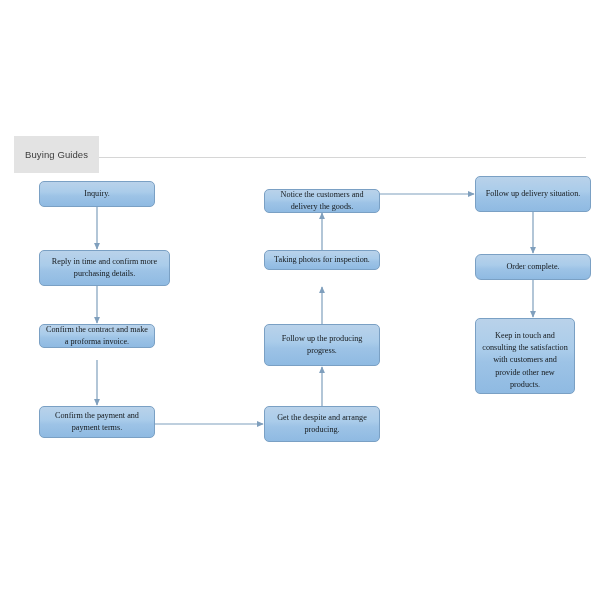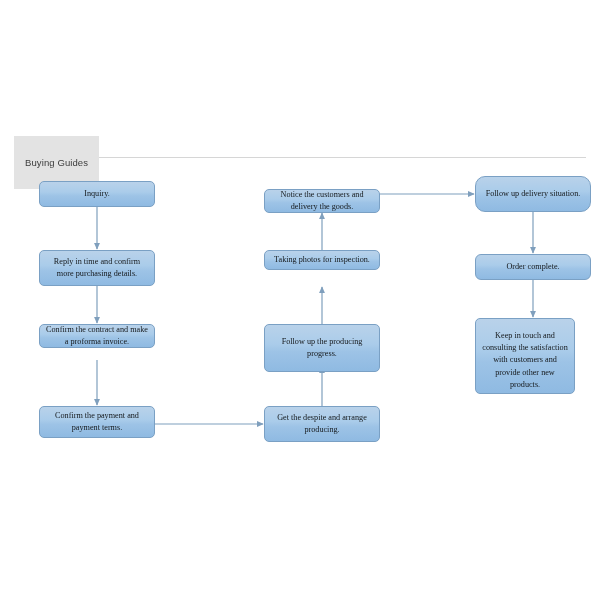--- a/index.html
+++ b/index.html
@@ -29,21 +29,21 @@
     top: 21px;
     width: 572px;
     height: 1px;
     background: #d6d6d6;
   }
   #tab-bar .tab {
     position: absolute;
     left: 14px;
     top: 0px;
     height: 21px;
-    padding: 16px 11px;
+    padding: 8px 11px;
     background: #e3e3e3;
     display: flex;
     align-items: center;
     font-family: "Liberation Sans", "DejaVu Sans", sans-serif;
     font-size: 9.5px;
     color: #3c3c3c;
     letter-spacing: .1px;
     white-space: nowrap;
   }
 
@@ -112,42 +112,42 @@
         <line x1="305" y1="250" x2="305" y2="213" marker-end="url(#arrowhead)"></line>
         <line x1="363" y1="194" x2="457" y2="194" marker-end="url(#arrowhead)"></line>
         <line x1="516" y1="212" x2="516" y2="253" marker-end="url(#arrowhead)"></line>
         <line x1="516" y1="280" x2="516" y2="317" marker-end="url(#arrowhead)"></line>
       </g>
   </svg>
   <div id="node-layer">
       <div class="node" style="left: 22px; top: 181px; width: 116px; height: 26px;">
         <span class="node-label">Inquiry.</span>
       </div>
-      <div class="node" style="left: 22px; top: 250px; width: 116px; height: 36px;">
+      <div class="node" style="left: 22px; top: 250px; width: 131px; height: 36px;">
         <span class="node-label">Reply in time and confirm more purchasing details.</span>
       </div>
       <div class="node" style="left: 22px; top: 324px; width: 116px; height: 24px;">
         <span class="node-label">Confirm the contract and make a proforma invoice.</span>
       </div>
       <div class="node" style="left: 22px; top: 406px; width: 116px; height: 32px;">
         <span class="node-label">Confirm the payment and payment terms.</span>
       </div>
       <div class="node" style="left: 247px; top: 406px; width: 116px; height: 36px;">
         <span class="node-label">Get the despite and arrange producing.</span>
       </div>
-      <div class="node" style="left: 247px; top: 324px; width: 116px; height: 48px;">
+      <div class="node" style="left: 247px; top: 324px; width: 116px; height: 42px;">
         <span class="node-label">Follow up the producing progress.</span>
       </div>
       <div class="node" style="left: 247px; top: 250px; width: 116px; height: 20px;">
         <span class="node-label">Taking photos for inspection.</span>
       </div>
       <div class="node" style="left: 247px; top: 189px; width: 116px; height: 24px;">
         <span class="node-label">Notice the customers and delivery the goods.</span>
       </div>
-      <div class="node" style="left: 458px; top: 176px; width: 116px; height: 36px; border-radius: 10px;">
+      <div class="node" style="left: 458px; top: 176px; width: 116px; height: 36px;">
         <span class="node-label">Follow up delivery situation.</span>
       </div>
       <div class="node" style="left: 458px; top: 254px; width: 116px; height: 26px; border-radius: 6px;">
         <span class="node-label">Order complete.</span>
       </div>
       <div class="node" style="left: 458px; top: 318px; width: 100px; height: 76px; align-items: flex-end;">
         <span class="node-label">Keep in touch and consulting the satisfaction with customers and provide other new products.</span>
       </div>
     </div>
 </div>

